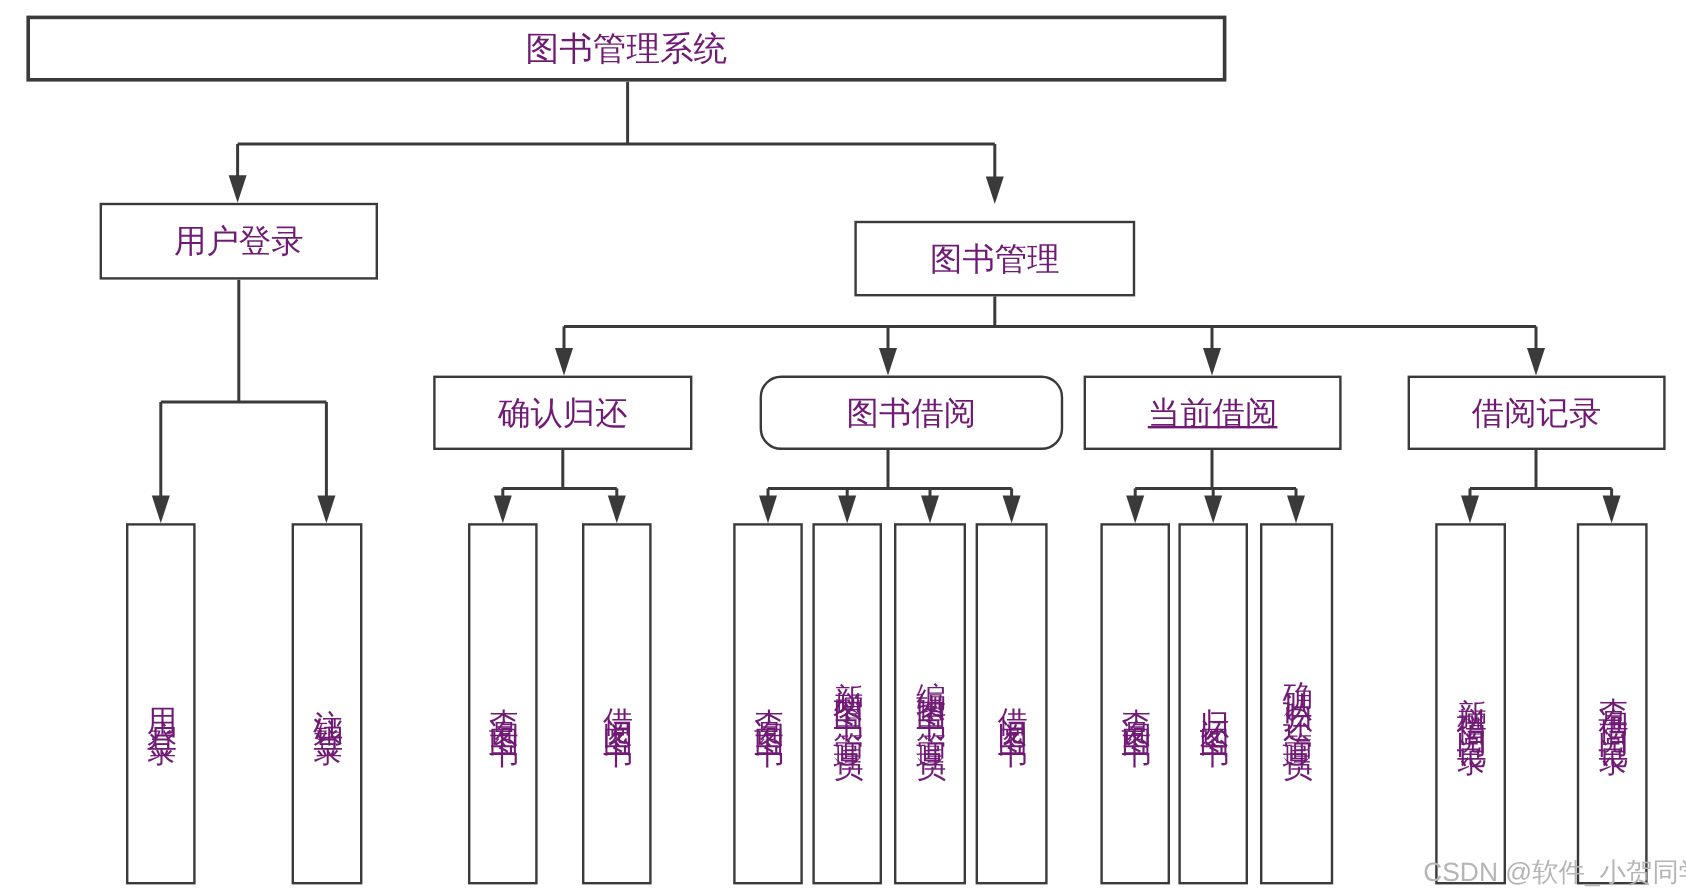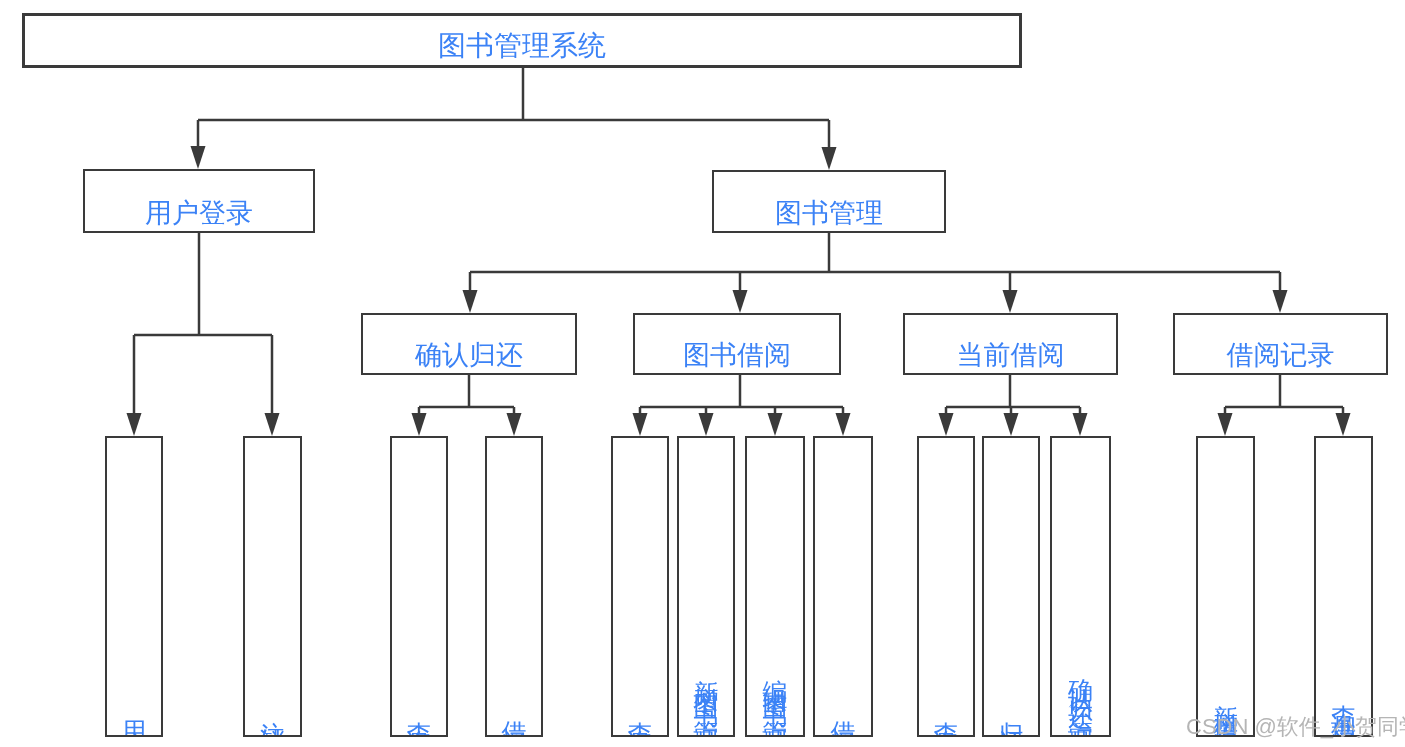--- a/index.html
+++ b/index.html
@@ -21,23 +21,23 @@
     top: 0;
     width: 1405px;
     height: 747px;
   }
   .node {
     position: absolute;
     box-sizing: border-box;
     border: 2px solid #3a3a3a;
     background: #ffffff;
     display: flex;
-    align-items: flex-end;
+    align-items: center;
     justify-content: center;
-    color: #3b82f6;
+    color: #701a75;
     z-index: 2;
   }
   .node.root { border-width: 3px; font-size: 28px; }
   .node.branch { font-size: 27px; }
   .node.leaf { font-size: 25px; overflow: hidden; }
   .leaf .vtext {
     writing-mode: vertical-rl;
     text-orientation: upright;
     letter-spacing: 0.34em;
     line-height: 1;
@@ -126,31 +126,31 @@
     </g>
   </svg>
 
   <div class="node root" style="left:22px; top:13px; width:1000px; height:55px;">
     <span>图书管理系统</span>
   </div>
 
   <div class="node branch" style="left:83px; top:169px; width:232px; height:64px;">
     <span>用户登录</span>
   </div>
-  <div class="node branch" style="left:712px; top:170px; width:234px; height:63px;">
+  <div class="node branch" style="left:712px; top:184px; width:234px; height:63px;">
     <span>图书管理</span>
   </div>
 
   <div class="node branch" style="left:361px; top:313px; width:216px; height:62px;">
     <span>确认归还</span>
   </div>
-  <div class="node branch" style="left:633px; top:313px; width:208px; height:62px;">
+  <div class="node branch" style="left:633px; top:313px; width:253px; height:62px;border-radius:18px;">
     <span>图书借阅</span>
   </div>
-  <div class="node branch" style="left:903px; top:313px; width:215px; height:62px;">
+  <div class="node branch" style="left:903px; top:313px; width:215px; height:62px;text-decoration:underline;">
     <span>当前借阅</span>
   </div>
   <div class="node branch" style="left:1173px; top:313px; width:215px; height:62px;">
     <span>借阅记录</span>
   </div>
 
   <div class="node leaf" style="left:105px; top:436px; width:58px; height:301px;">
     <span class="vtext">用户登录</span>
   </div>
   <div class="node leaf" style="left:243px; top:436px; width:59px; height:301px;">

